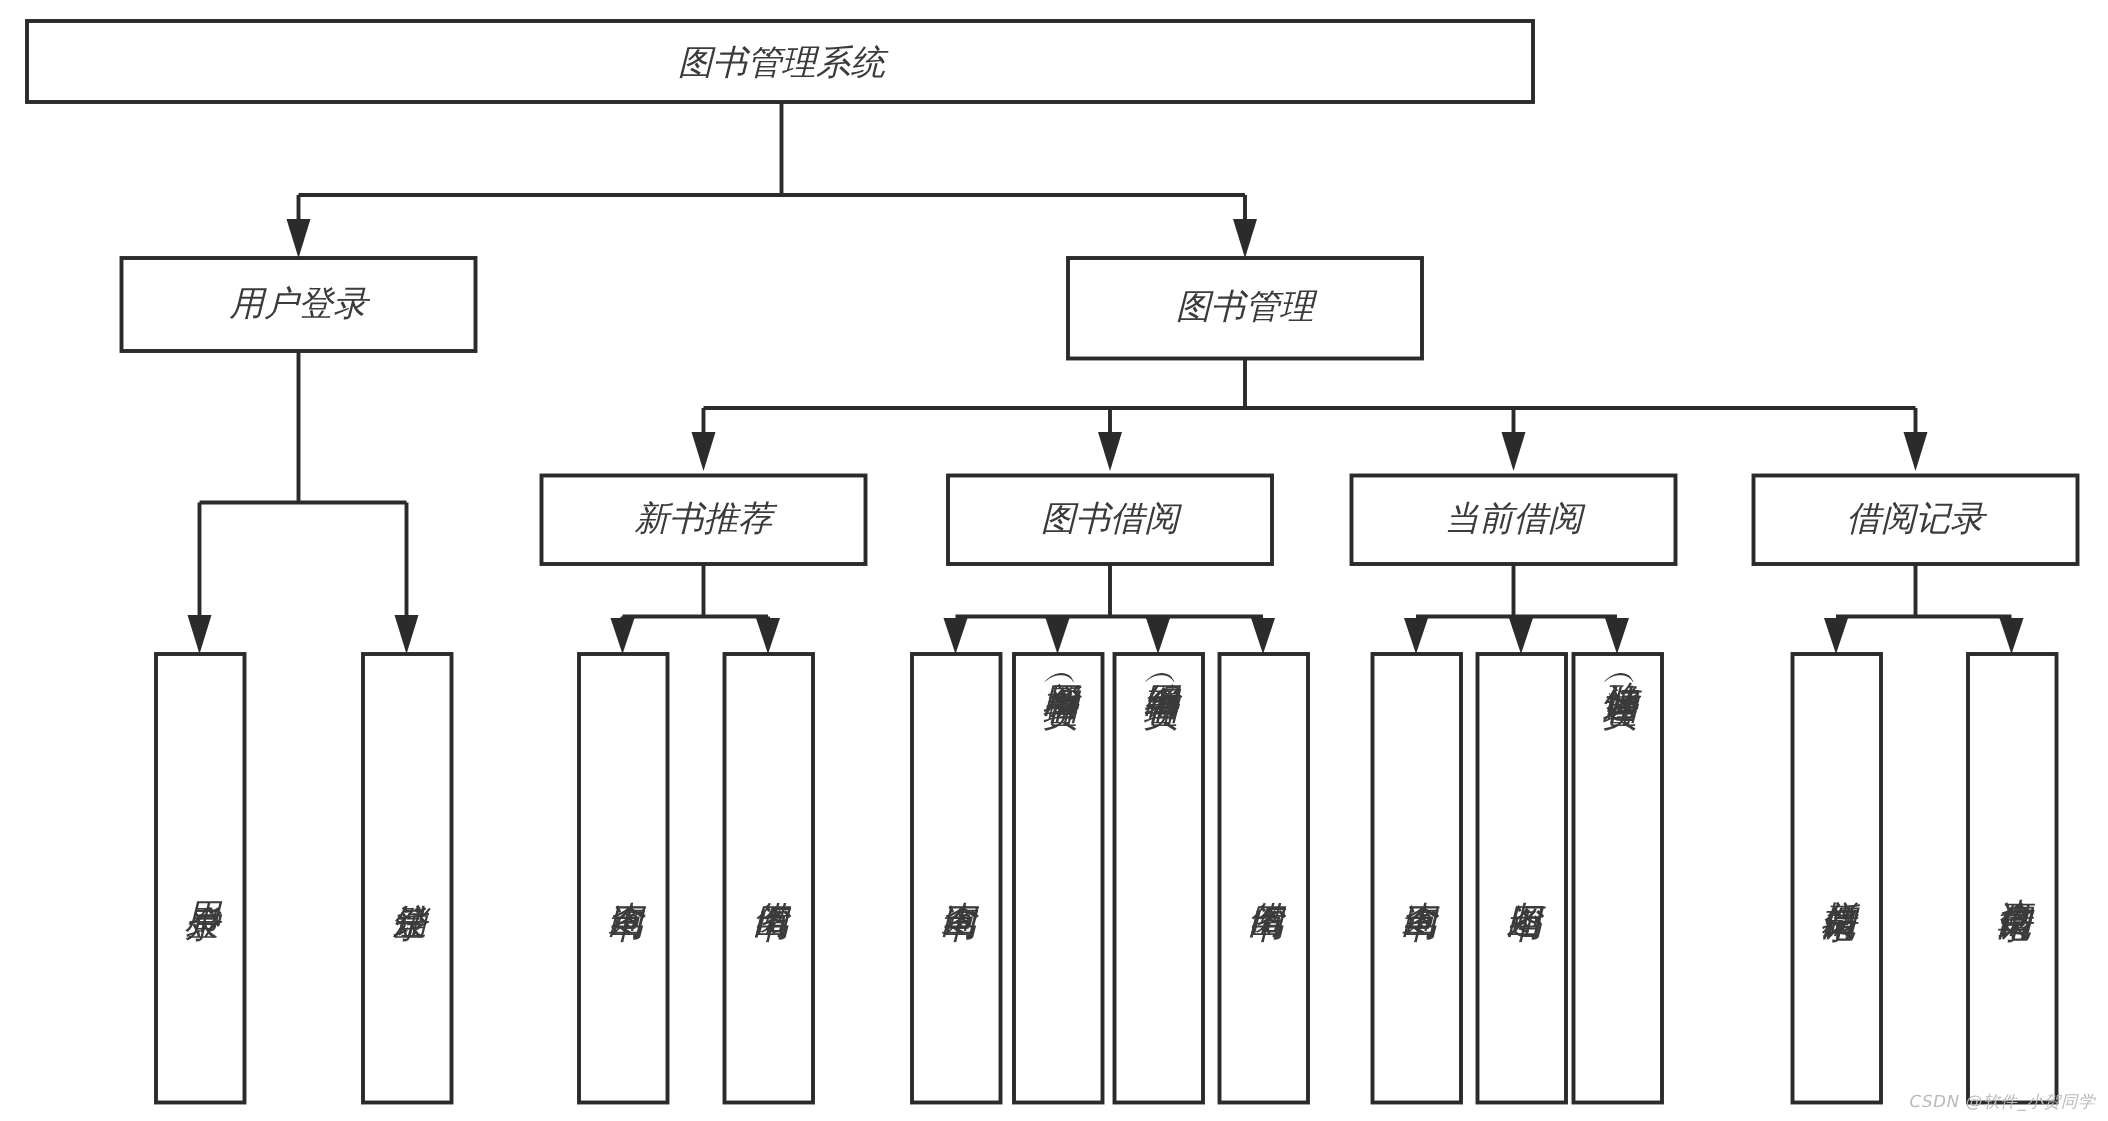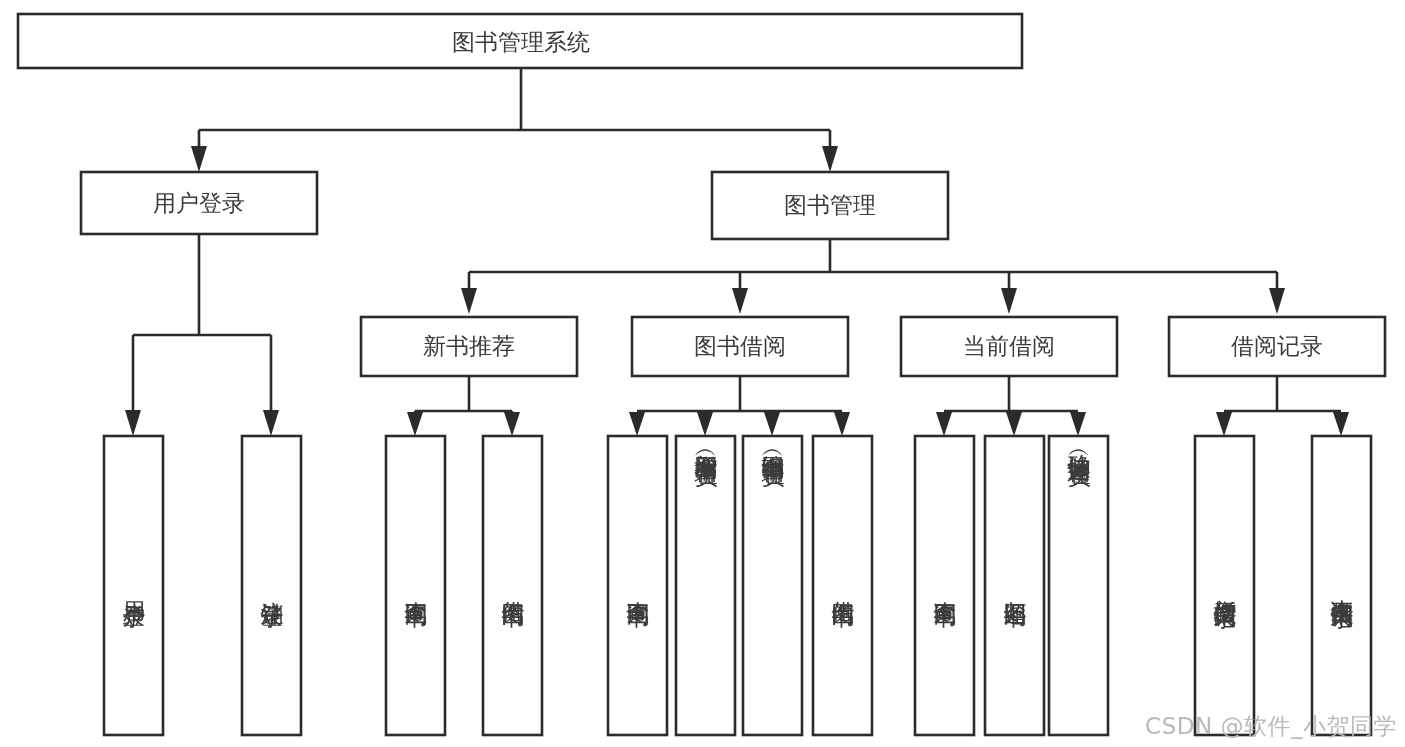--- a/index.html
+++ b/index.html
@@ -12,20 +12,21 @@
     font-family: "DejaVu Sans", "Liberation Sans", sans-serif;
     width: 1405px;
     height: 747px;
     overflow: hidden;
   }
   #diagram-root {
     position: relative;
     width: 1405px;
     height: 747px;
     background: #ffffff;
+    font-style: italic;
   }
   svg#tree-svg {
     position: absolute;
     left: 0;
     top: 0;
     width: 1405px;
     height: 747px;
     display: block;
   }
   .node-rect {
@@ -77,21 +78,21 @@
     white-space: nowrap;
   }
   .leaf-label.top span {
     align-self: flex-start;
   }
   #watermark {
     position: absolute;
     right: 8px;
     bottom: 5px;
     font-family: "DejaVu Sans", "Liberation Sans", sans-serif;
-    font-size: 23px;
+    font-size: 11px;
     color: #b9b9b9;
     letter-spacing: 0.5px;
     white-space: nowrap;
     pointer-events: none;
   }
 </style>
 </head>
 <body>
 
 <div id="diagram-root">

